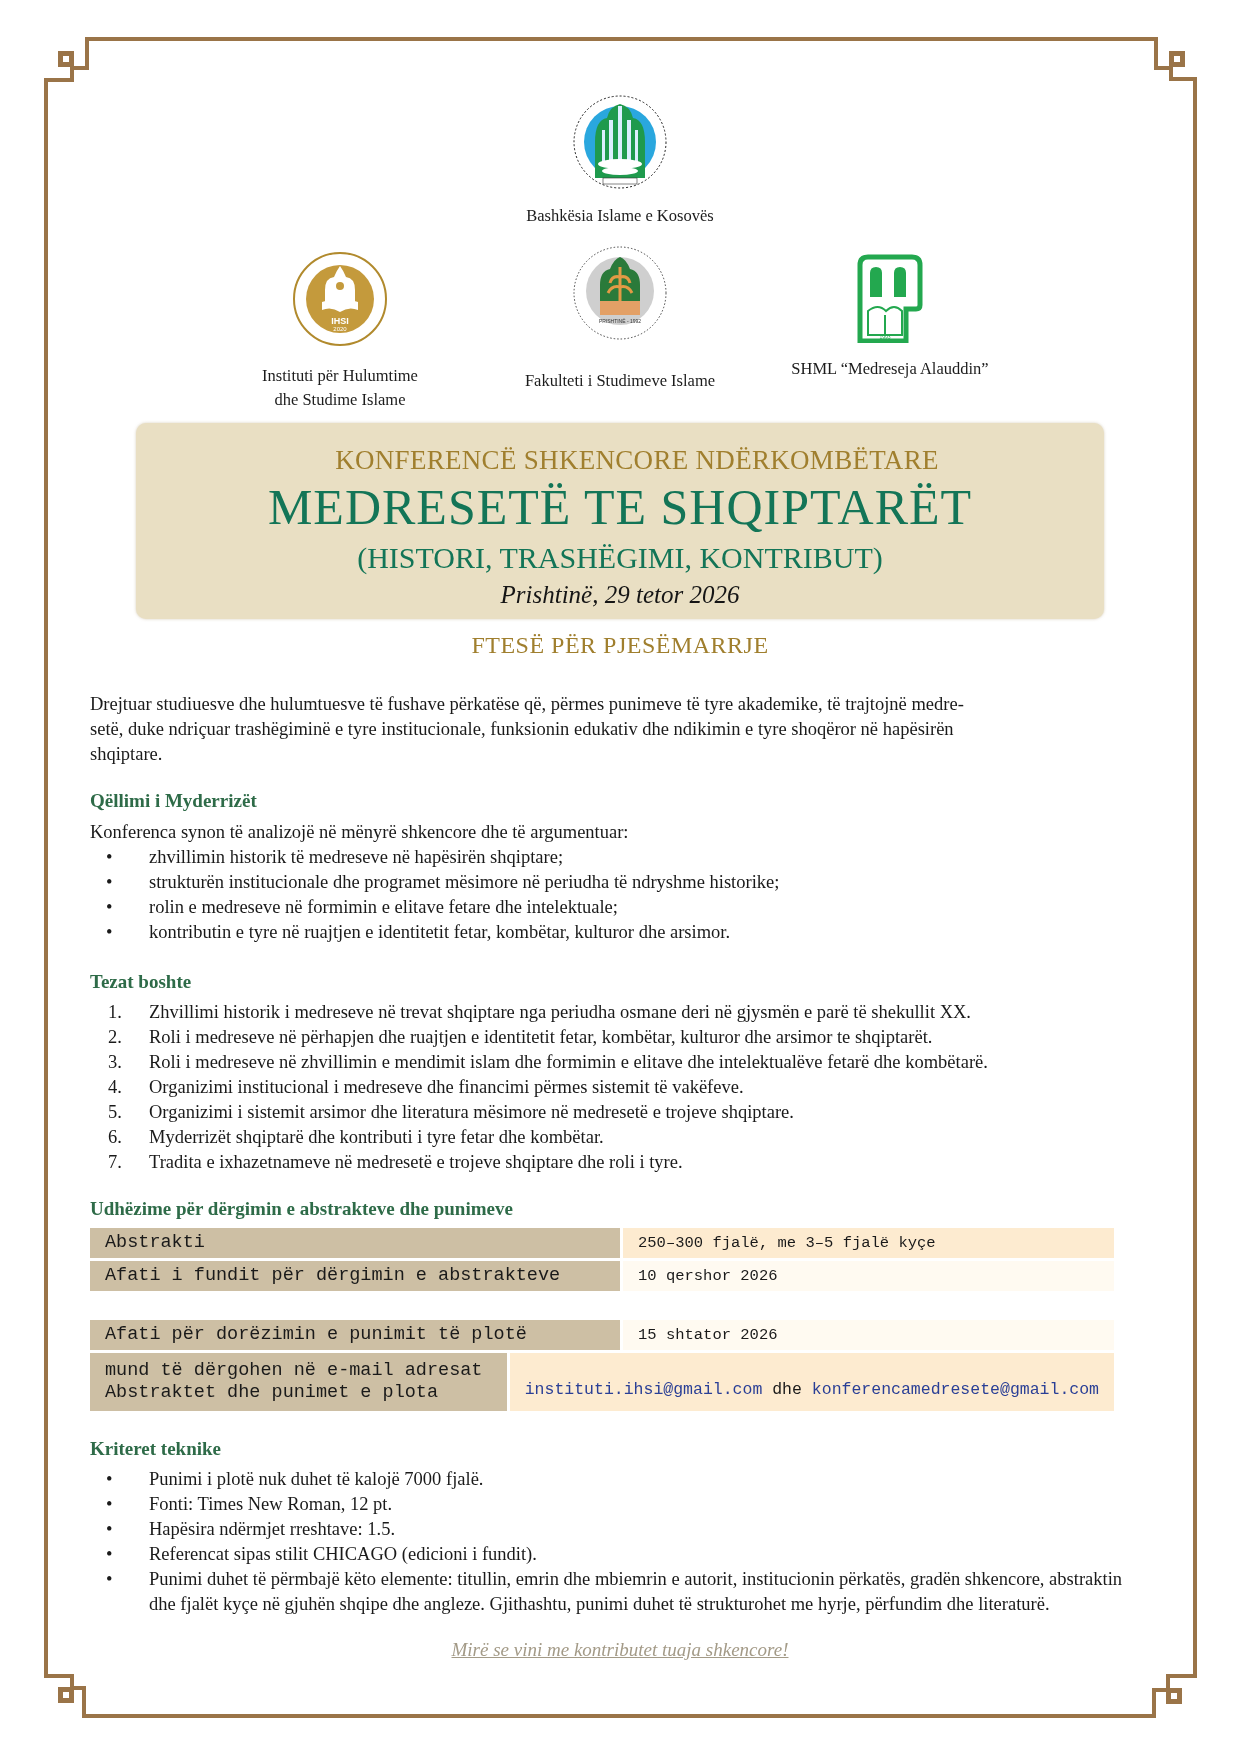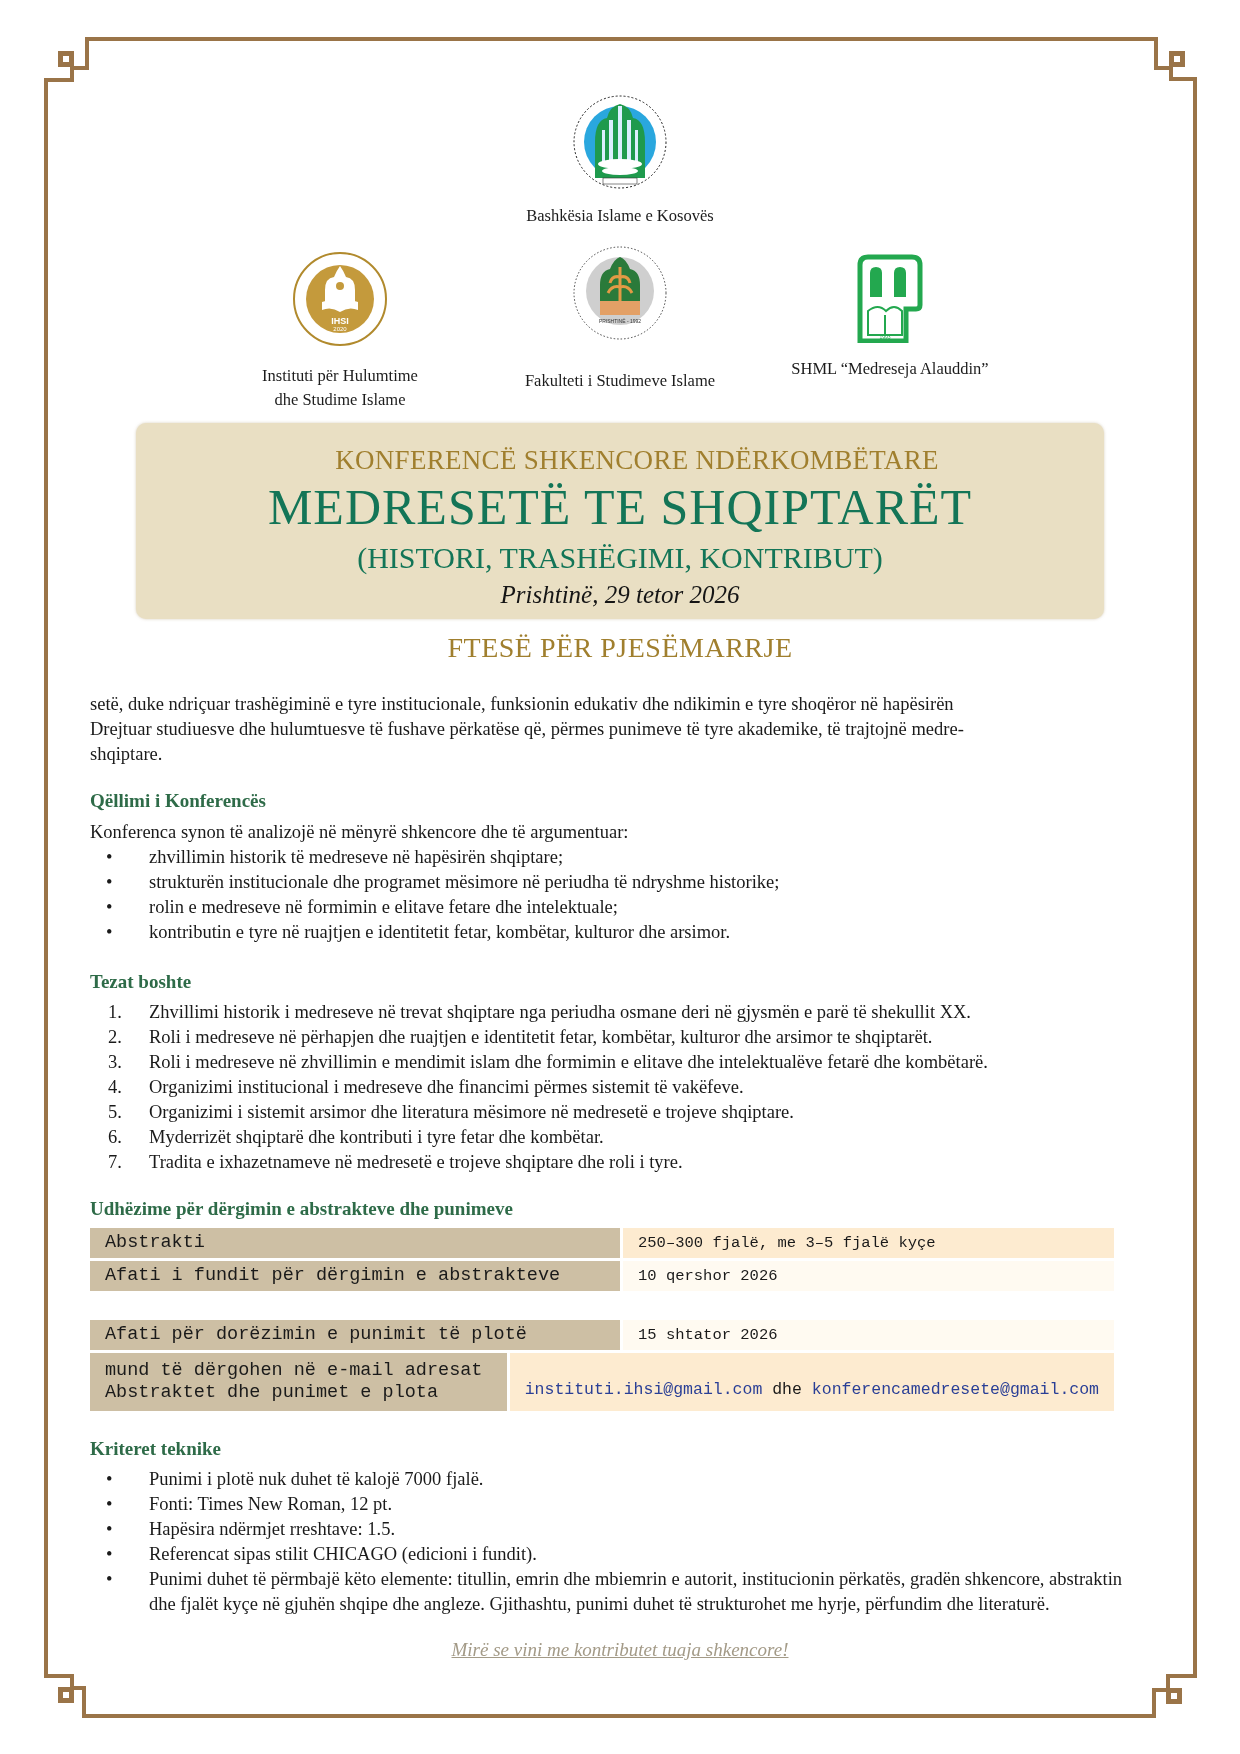--- a/index.html
+++ b/index.html
@@ -21,21 +21,21 @@
             box-shadow: 0 0 3px rgba(180,160,120,0.5); }
   .banner-sub { position: absolute; left: 0; right: 0; top: 22px; font-size: 27px;
                 color: #a07f2e; letter-spacing: 0.3px; padding-left: 34px; }
   .banner-title { position: absolute; left: 0; right: 0; top: 55px; font-size: 50px;
                   color: #137557; letter-spacing: 1px; }
   .banner-paren { position: absolute; left: 0; right: 0; top: 118px; font-size: 30px; color: #137557; }
   .banner-date { position: absolute; left: 0; right: 0; top: 158px; font-size: 25px;
                  font-style: italic; color: #151515; }
 
   .invite { position: absolute; left: 0; right: 0; top: 632px; text-align: center;
-            font-size: 28px; color: #a07f2e; letter-spacing: 0.5px; }
+            font-size: 24px; color: #a07f2e; letter-spacing: 0.5px; }
 
   .para { position: absolute; left: 90px; width: 1050px; font-size: 18.5px; line-height: 25px; }
 
   .section-h { position: absolute; left: 90px; font-size: 19px; font-weight: bold; color: #2e6b48; }
 
   .list { position: absolute; left: 90px; width: 1060px; margin: 0; padding: 0; list-style: none;
           font-size: 18.5px; line-height: 25px; }
   .list li { position: relative; padding-left: 59px; }
   .list .marker { position: absolute; left: 16px; top: 0; }
   .list.num .marker { left: 18px; }
@@ -149,26 +149,26 @@
 <div class="banner">
   <div class="banner-sub">KONFERENCË SHKENCORE NDËRKOMBËTARE</div>
   <div class="banner-title">MEDRESETË TE SHQIPTARËT</div>
   <div class="banner-paren">(HISTORI, TRASHËGIMI, KONTRIBUT)</div>
   <div class="banner-date">Prishtinë, 29 tetor 2026</div>
 </div>
 
 <div class="invite">FTESË PËR PJESËMARRJE</div>
 
 <div class="para" style="top:692px;">
+  <div>Drejtuar studiuesve dhe hulumtuesve të fushave përkatëse që, përmes punimeve të tyre akademike, të trajtojnë medre-</div>
   <div>setë, duke ndriçuar trashëgiminë e tyre institucionale, funksionin edukativ dhe ndikimin e tyre shoqëror në hapësirën</div>
-  <div>Drejtuar studiuesve dhe hulumtuesve të fushave përkatëse që, përmes punimeve të tyre akademike, të trajtojnë medre-</div>
   <div>shqiptare.</div>
 </div>
 
-<div class="section-h" style="top:790px;">Qëllimi i Konferencës</div>
+<div class="section-h" style="top:790px;">Qëllimi i Myderrizët</div>
 <div class="para" style="top:820px;">Konferenca synon të analizojë në mënyrë shkencore dhe të argumentuar:</div>
 <ul class="list" style="top:845px;">
   <li><span class="marker">•</span><span>zhvillimin historik të medreseve në hapësirën shqiptare;</span></li>
   <li><span class="marker">•</span><span>strukturën institucionale dhe programet mësimore në periudha të ndryshme historike;</span></li>
   <li><span class="marker">•</span><span>rolin e medreseve në formimin e elitave fetare dhe intelektuale;</span></li>
   <li><span class="marker">•</span><span>kontributin e tyre në ruajtjen e identitetit fetar, kombëtar, kulturor dhe arsimor.</span></li>
 </ul>
 
 <div class="section-h" style="top:971px;">Tezat boshte</div>
 <ol class="list num" style="top:1000px;">

